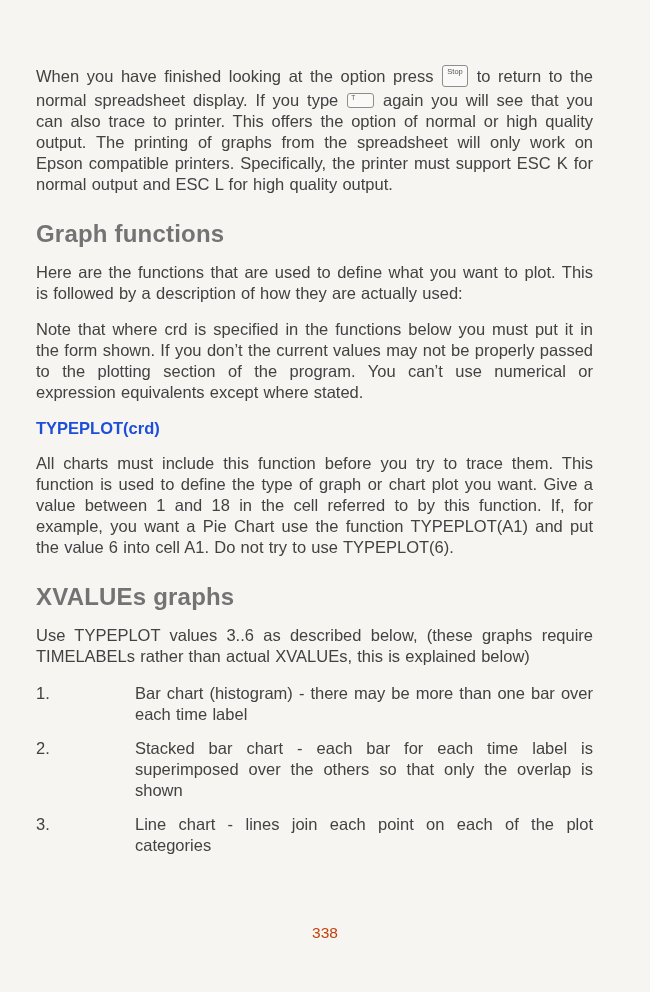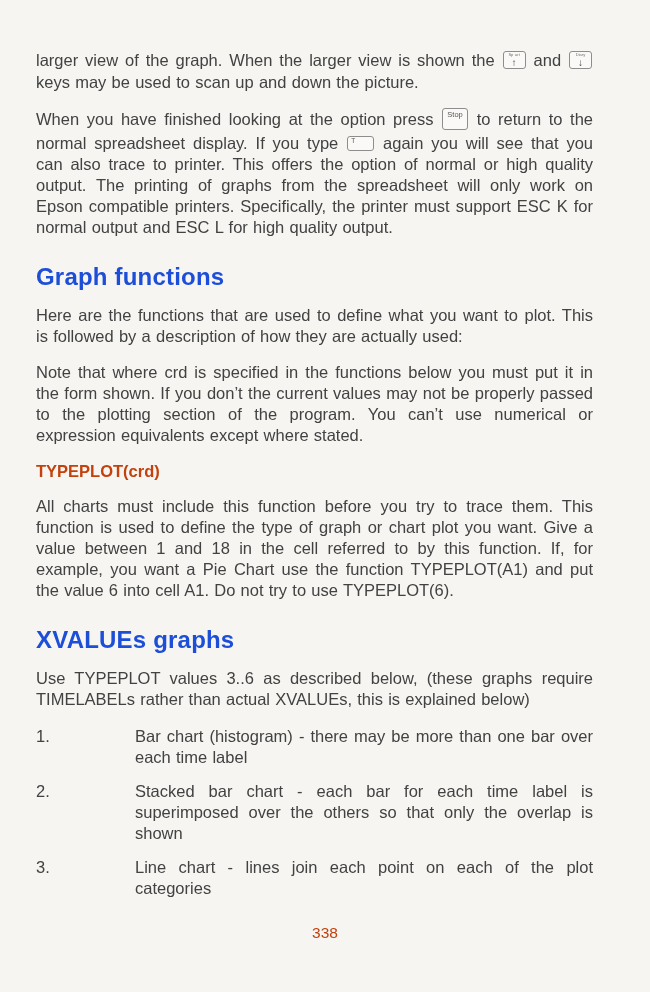--- a/index.html
+++ b/index.html
@@ -26,29 +26,29 @@
     margin: 0 0 15px 0;
     text-align: justify;
     word-spacing: 0.04em;
   }
   p.tight { margin-bottom: 0; }
   h1.h1 {
     margin: 25px 0 14px 0;
     font-size: 24px;
     line-height: 28px;
     font-weight: bold;
-    color: #1d4ed8;
+    color: #737373;
     letter-spacing: 0.2px;
   }
   h2.sub {
     margin: 15px 0 15px 0;
     font-size: 16.5px;
     line-height: 20px;
     font-weight: bold;
-    color: #c2410c;
+    color: #1d4ed8;
   }
   .italic { }
   .list { margin-top: 16px; }
   .li {
     display: flex;
     margin-bottom: 13px;
   }
   .li-num {
     flex: 0 0 59px;
     text-align: left;
@@ -122,27 +122,20 @@
     font-size: 6.5px;
     line-height: 6.5px;
     color: #555;
   }
 </style>
 </head>
 <body>
 
 <div class="page">
 
-  <p class="body-text tight">
-    <span>larger view of the graph. When the larger view is shown the</span>
-    <span class="keycap key-arrow"><span class="keycap-top">Sp art</span><span class="keycap-glyph">↑</span></span>
-    <span>and</span>
-    <span class="keycap key-arrow"><span class="keycap-top">Diary</span><span class="keycap-glyph">↓</span></span>
-    <span>keys may be used to scan up and down the picture.</span>
-  </p>
 
   <p class="body-text" style="margin-top:15px">
     <span>When you have finished looking at the option press</span>
     <span class="keycap key-stop">Stop</span>
     <span>to return to the normal spreadsheet display. If you type</span>
     <span class="keycap key-t"><span class="keycap-corner">T</span></span>
     <span>again you will see that you can also trace to printer. This offers the option of normal or high quality output. The printing of graphs from the spreadsheet will only work on Epson compatible printers. Specifically, the printer must support ESC K for normal output and ESC L for high quality output.</span>
   </p>
 
   <h1 class="h1">Graph functions</h1>

